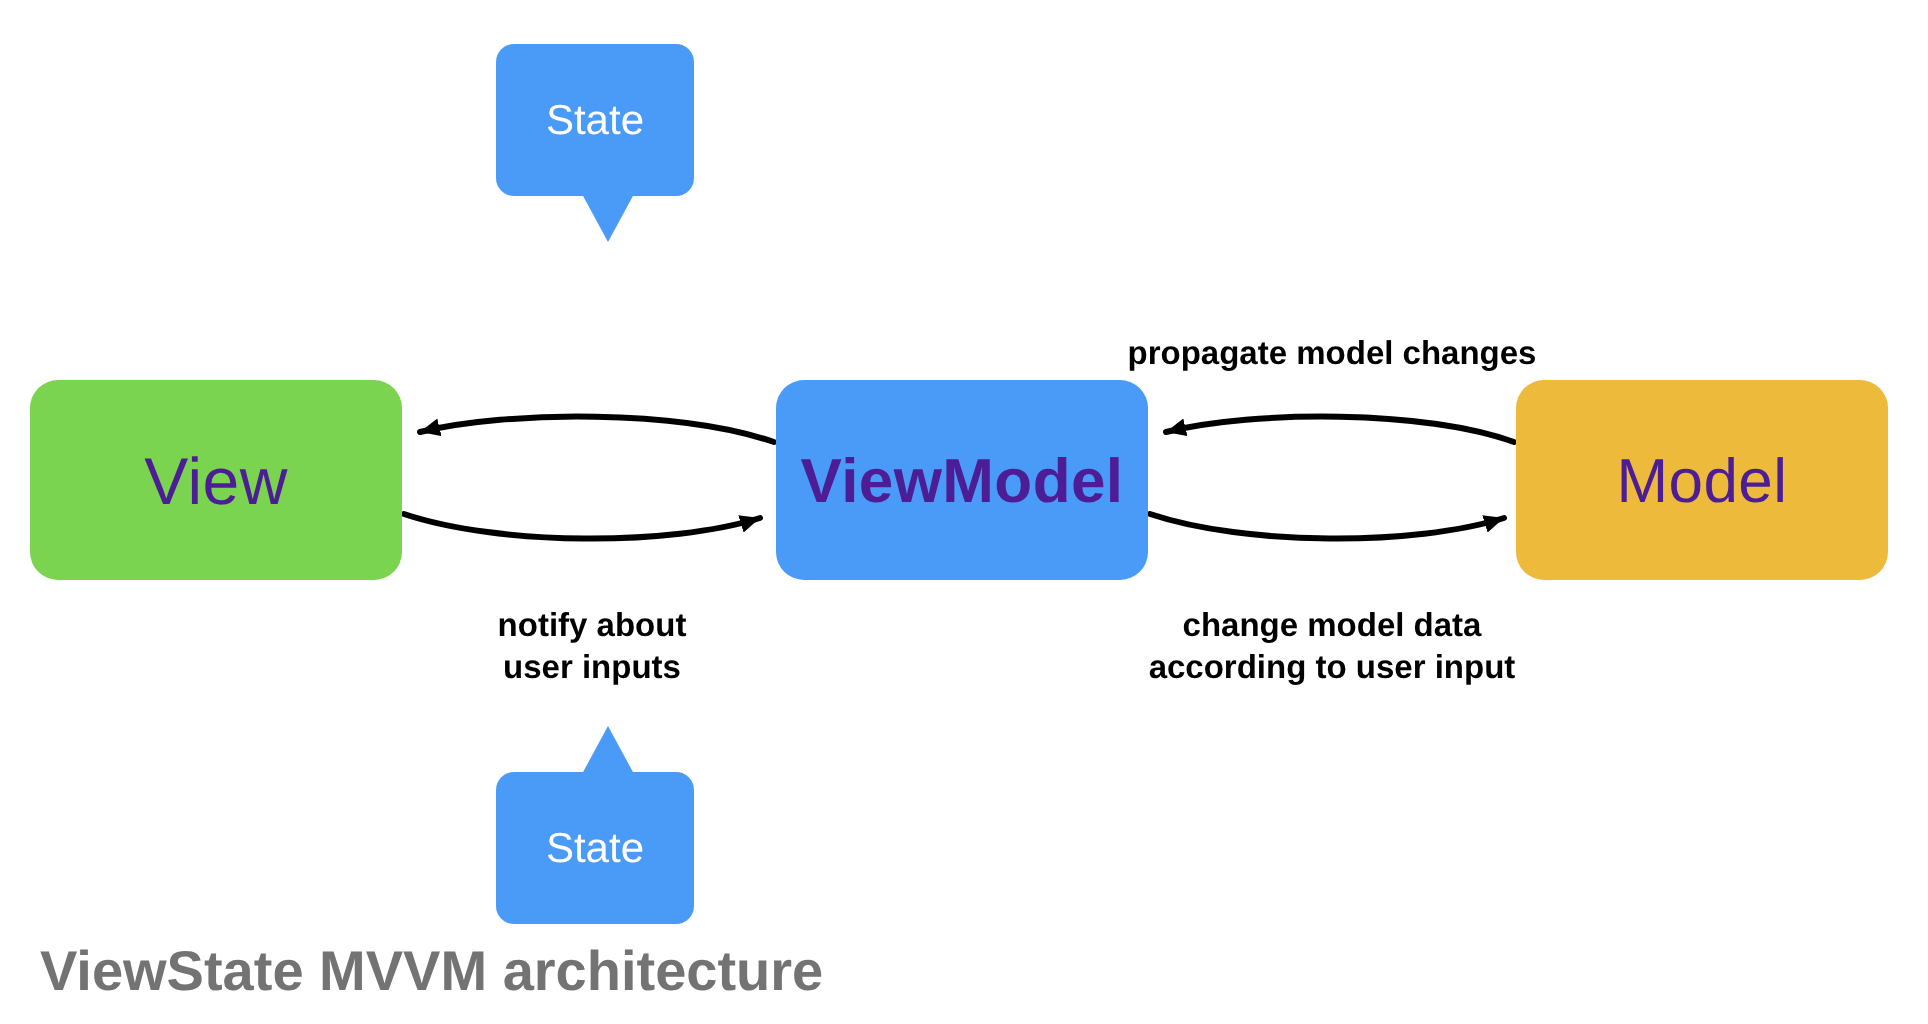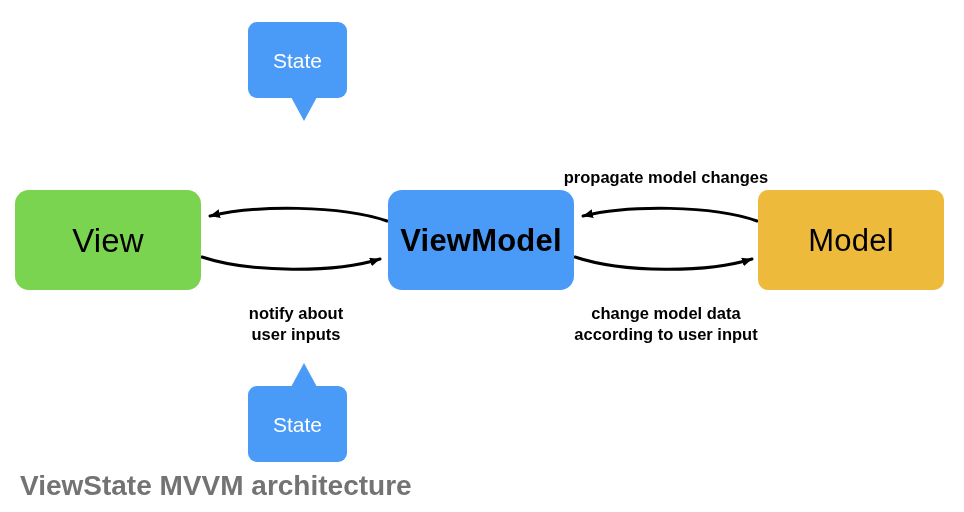--- a/index.html
+++ b/index.html
@@ -24,21 +24,21 @@
     border-radius: 14px;
     display: flex;
     align-items: center;
     justify-content: center;
     color: #ffffff;
     font-weight: 400;
     letter-spacing: 0.2px;
     box-sizing: border-box;
   }
   .node-label {
-    color: #000000;
+    color: #4c1d95;
     line-height: 1;
     white-space: nowrap;
   }
 
   #node-view {
     left: 15px;
     top: 190px;
     width: 186px;
     height: 100px;
     background: #7BD44F;
@@ -49,21 +49,20 @@
     width: 186px;
     height: 100px;
     background: #4A9BF7;
   }
   #node-model {
     left: 758px;
     top: 190px;
     width: 186px;
     height: 100px;
     background: #EDBA3C;
-    border-radius: 10px;
   }
   #node-view .node-label { font-size: 33px; }
   #node-viewmodel .node-label { font-size: 31px; font-weight: bold; }
   #node-model .node-label { font-size: 31px; }
 
   
   .callout {
     position: absolute;
     width: 99px;
     background: #4A9BF7;

